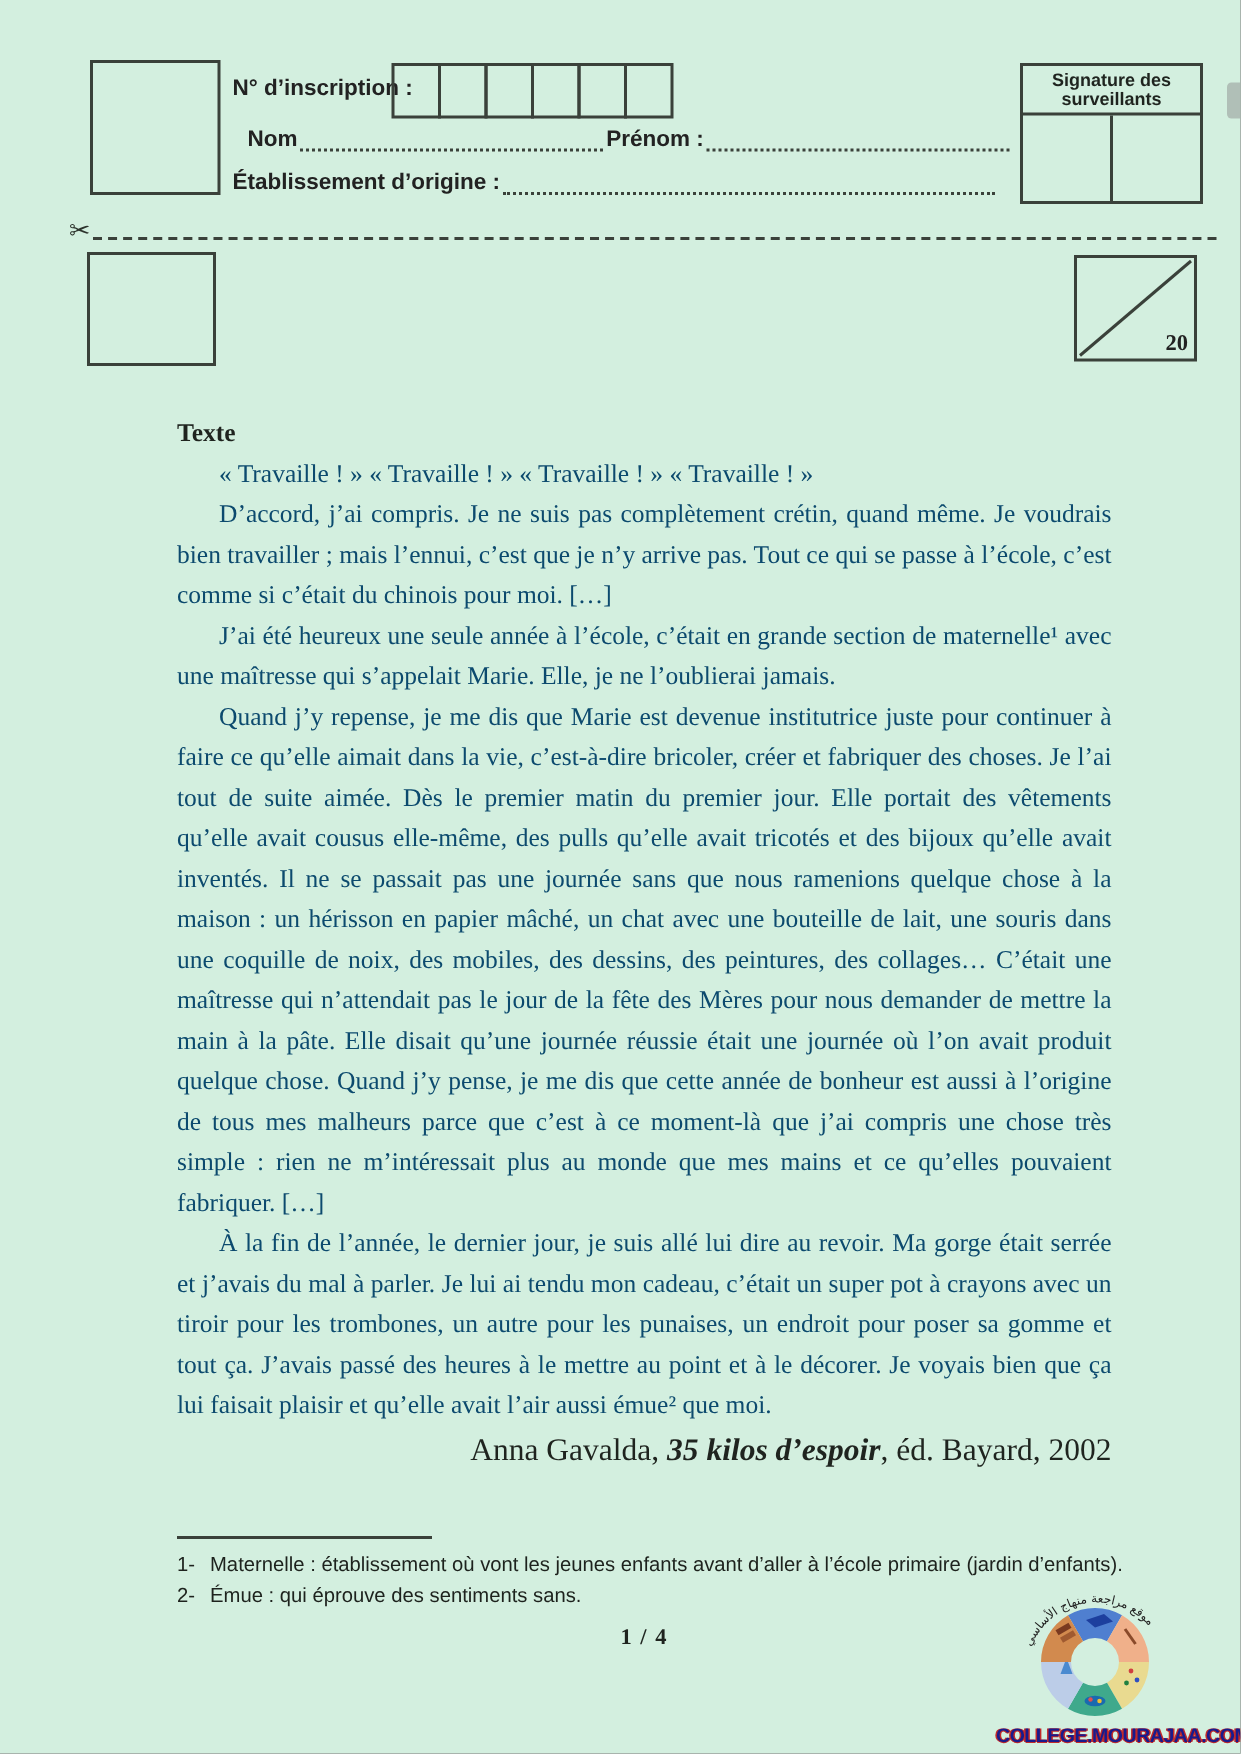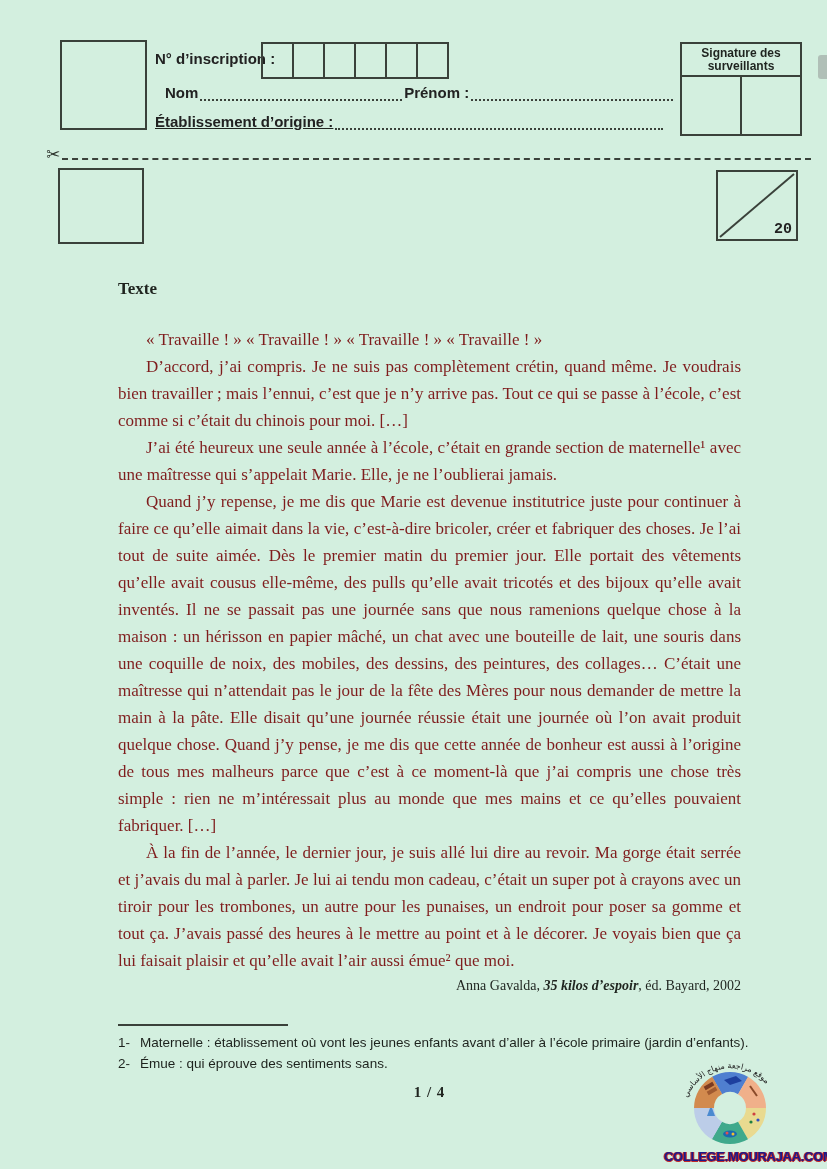--- a/index.html
+++ b/index.html
@@ -11,44 +11,44 @@
   }
   
   .hdr-label { font-family:"Liberation Sans", sans-serif; font-weight:bold; font-size:15px; color:#222; }
   .corner-box { position:absolute; border:2px solid #3a413a; }
   .box-top-left   { left:60px; top:40px;  width:87px; height:90px; }
   .box-cut-left   { left:58px; top:168px; width:86px; height:76px; }
   .row-inscription{ position:absolute; left:155px; top:50px; display:flex; align-items:center; }
   .insc-grid { display:flex; position:absolute; left:263px; top:42px; }
   .insc-cell { width:33px; height:37px; border:2px solid #3a413a; margin-left:-2px; }
   .row-nom  { position:absolute; left:165px; top:84px;  width:510px; display:flex; align-items:flex-end; }
-  .row-etab { position:absolute; left:155px; top:113px; width:510px; display:flex; align-items:flex-end;text-decoration:underline; }
+  .row-etab { position:absolute; left:155px; top:113px; width:510px; display:flex; align-items:flex-end; }
   .dotline { flex:1; border-bottom:2px dotted #3a413a; height:16px; margin:0 2px; }
   .sig-box { position:absolute; left:680px; top:42px; width:122px; height:94px; border:2px solid #3a413a;
              display:flex; flex-direction:column; }
   .sig-title { font-family:"Liberation Sans", sans-serif; font-weight:bold; font-size:12px; line-height:13px;
                text-align:center; padding:3px 0 2px; border-bottom:2px solid #3a413a; }
   .sig-cols { flex:1; display:flex; }
   .sig-col { flex:1; }
   .sig-col:first-child { border-right:2px solid #3a413a; }
   .scan-artifact { position:absolute; right:0; top:55px; width:9px; height:24px; background:#a8b3ac; border-radius:3px 0 0 3px; opacity:.8; }
   
   .cutline { position:absolute; left:62px; right:16px; top:158px; border-top:2px dashed #3a413a; }
   .scissors { position:absolute; left:46px; top:144px; font-size:17px; color:#2c332c;
               font-family:"DejaVu Sans", sans-serif; }
   
   .score-box { position:absolute; left:716px; top:170px; width:82px; height:71px; border:2px solid #3a413a; }
   .score-box svg { position:absolute; left:0; top:0; }
-  .score-val { position:absolute; right:4px; bottom:1px; font-family:Liberation Mono, monospace;
+  .score-val { position:absolute; right:4px; bottom:1px; font-family:Liberation Serif, serif;
                font-weight:bold; font-size:15px; color:#222; }
   
   .text-block { position:absolute; left:118px; top:279px; width:623px; }
-  .texte-heading { font-size:17px; font-weight:bold; margin-bottom:27px; }
-  .text-block p { font-size:17px; line-height:27px; text-align:justify; text-indent:28px; color:#7f1d1d; }
-  .attribution { margin-top:4px; text-align:right; font-size:14px; }
+  .texte-heading { font-size:17px; font-weight:bold; margin-bottom:3px; }
+  .text-block p { font-size:17px; line-height:27px; text-align:justify; text-indent:28px; color:#0c4a6e; }
+  .attribution { margin-top:4px; text-align:right; font-size:21px; }
   .attribution .book-title { font-weight:bold; font-style:italic; }
   
   .footnote-sep { position:absolute; left:118px; top:1024px; width:170px; border-top:2px solid #3a413a; }
   .footnotes { position:absolute; left:118px; top:1032px; width:650px;
                font-family:"Liberation Sans", sans-serif; font-size:13.5px; line-height:21px; color:#1d221d; }
   .footnote { display:flex; }
   .fn-num { width:22px; flex:0 0 22px; }
   
   .page-number { position:absolute; left:118px; top:1084px; width:623px; text-align:center;
                  font-size:15px; font-weight:bold; letter-spacing:1px; }

